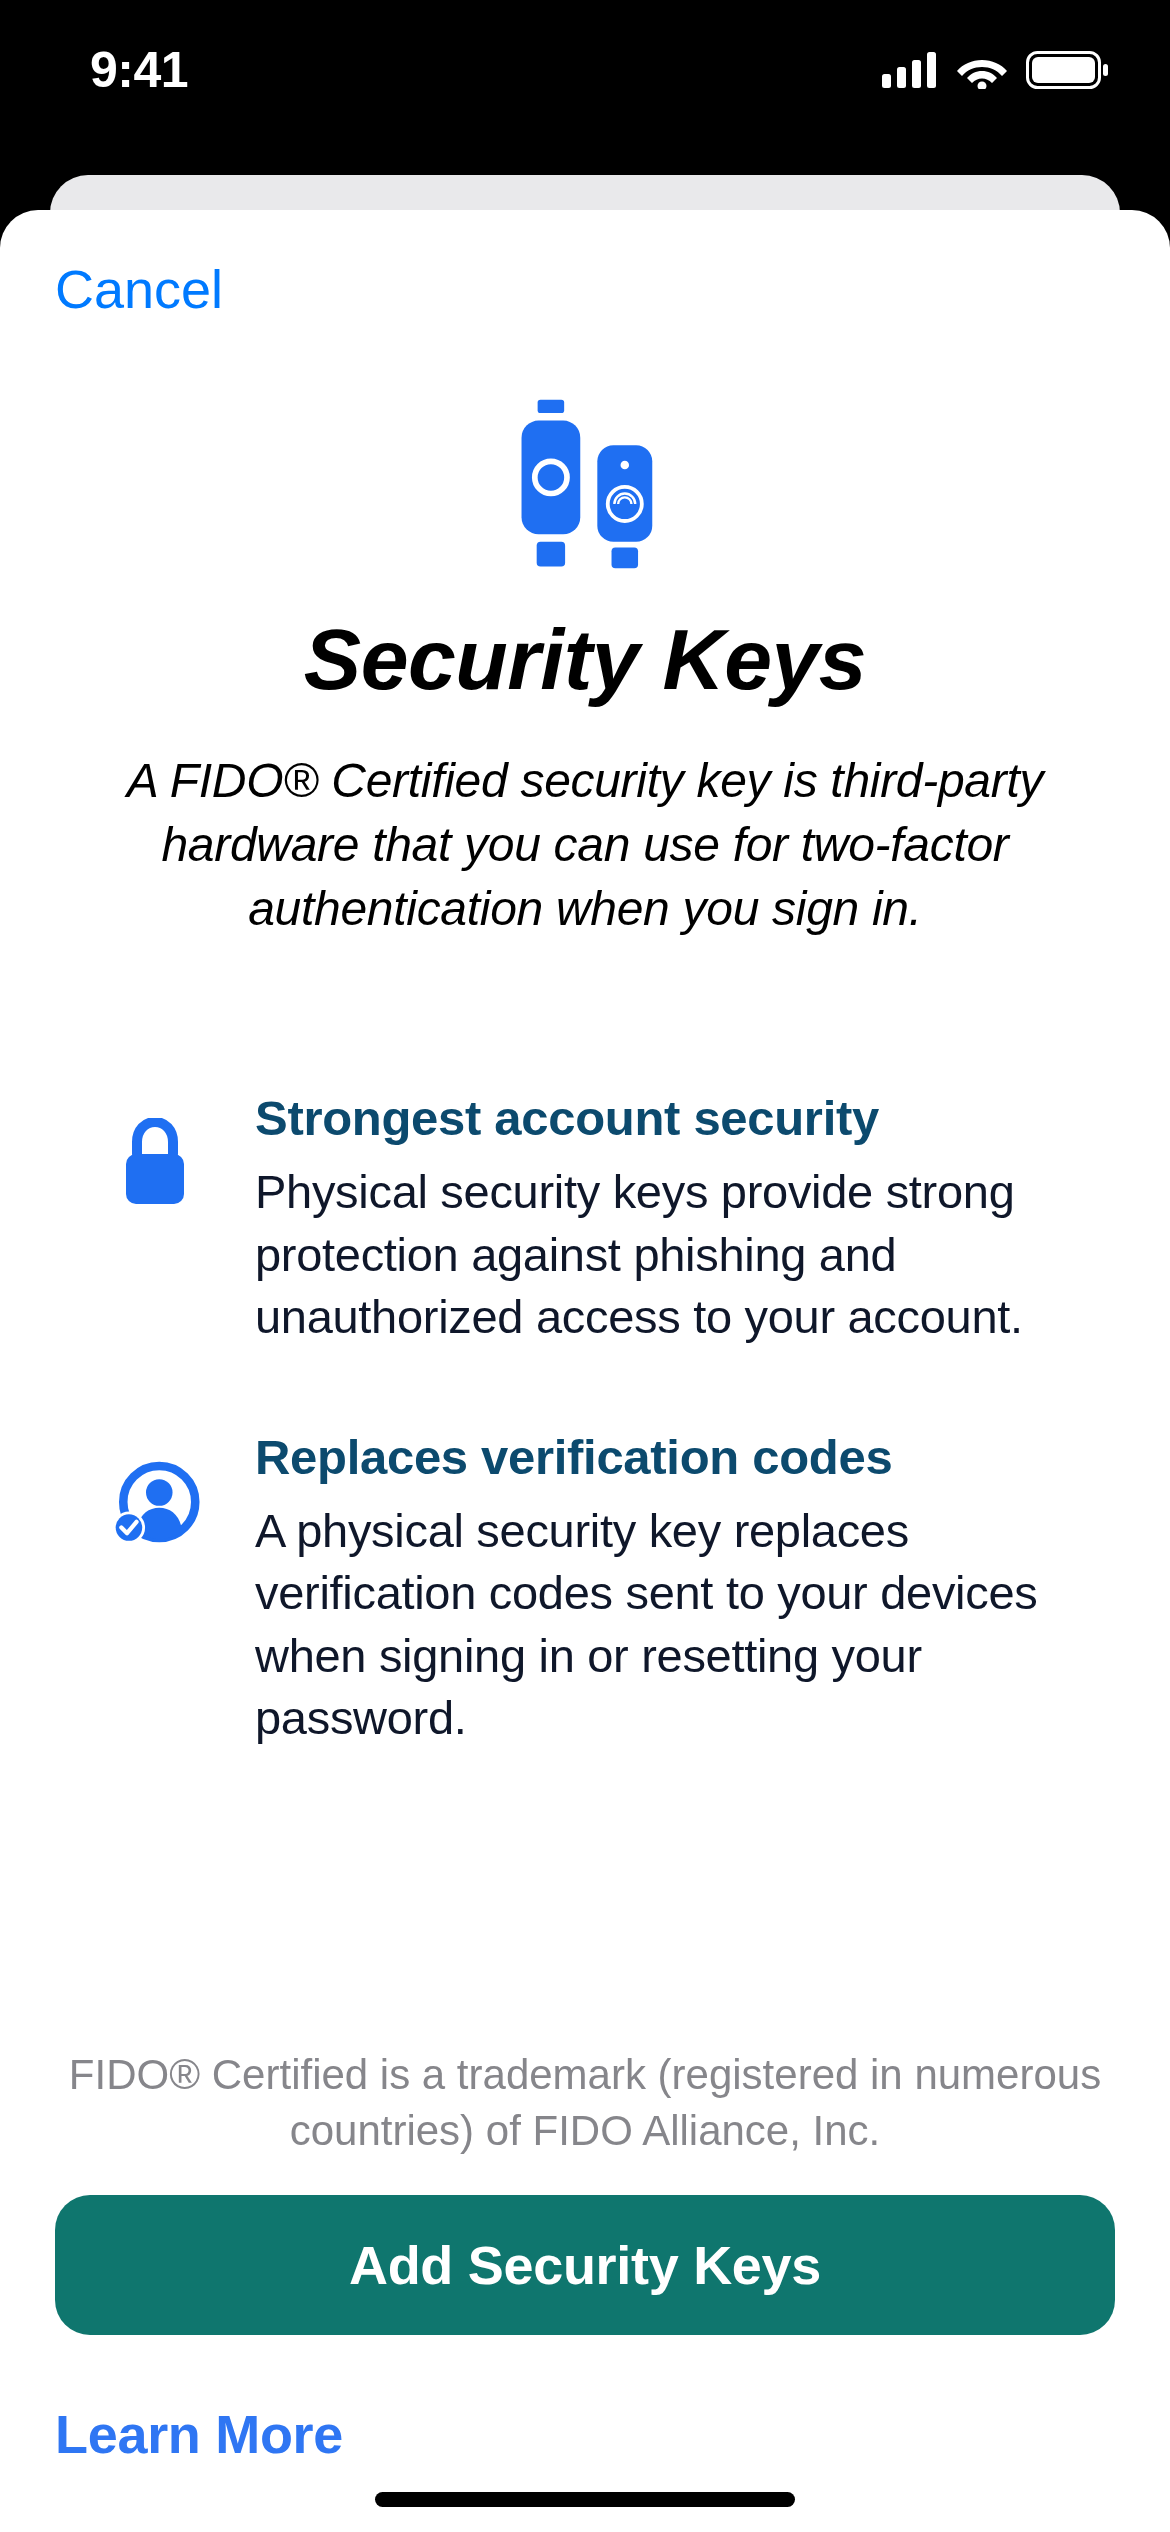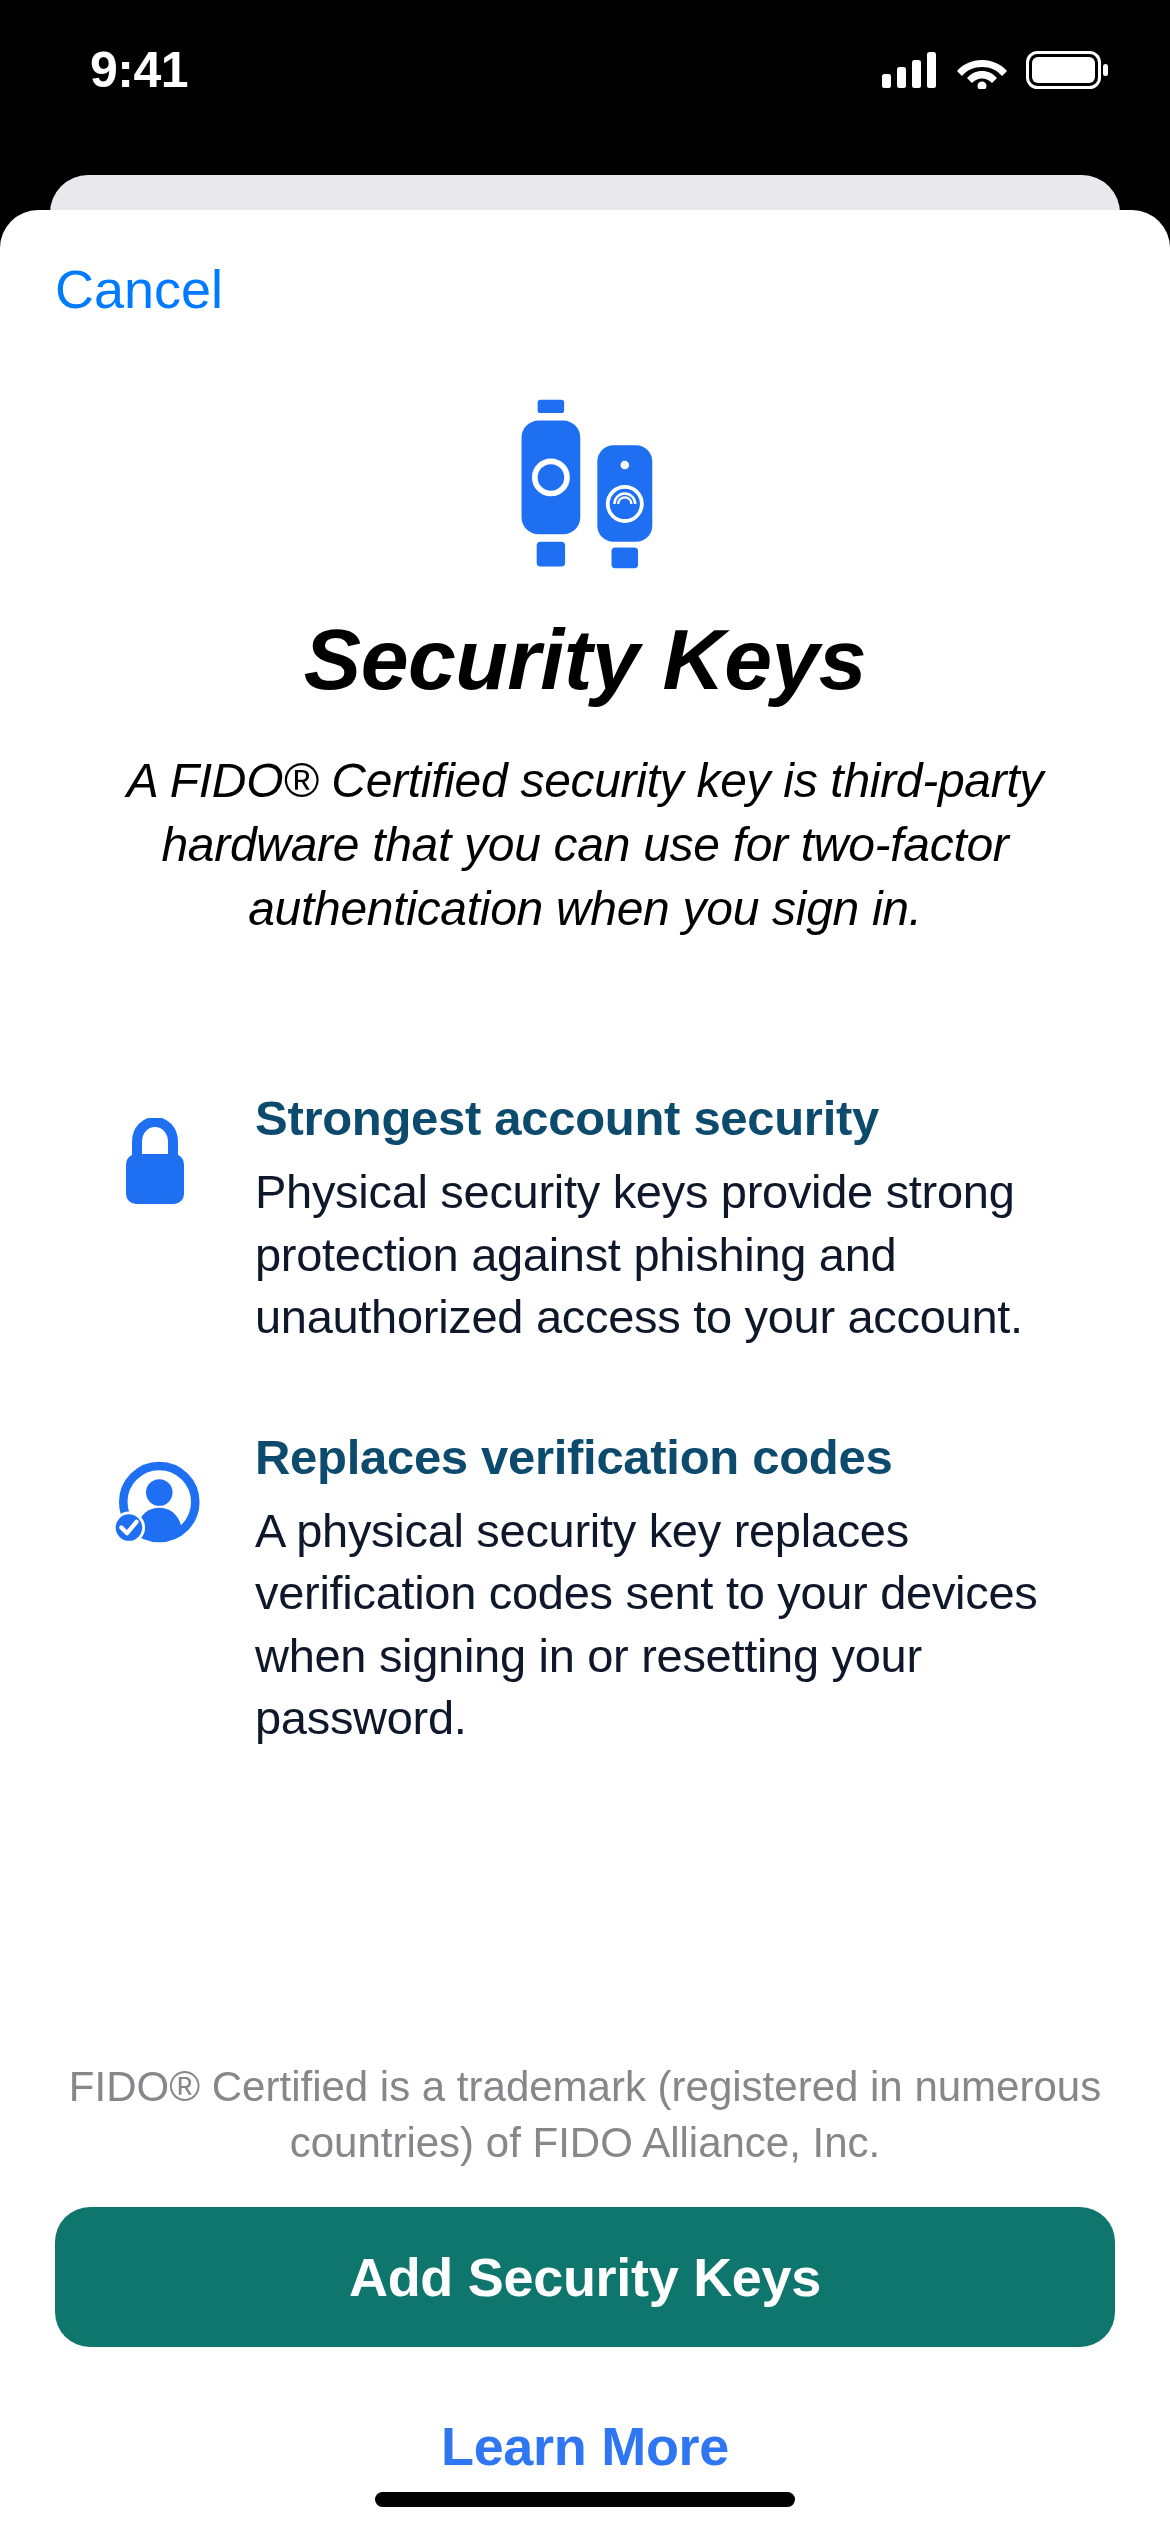--- a/index.html
+++ b/index.html
@@ -51,21 +51,21 @@
     }
     .sheet {
       position: absolute;
       top: 210px;
       left: 0;
       right: 0;
       bottom: 0;
       background: #fff;
       border-radius: 38px 38px 0 0;
       z-index: 2;
-      padding: 48px 55px 0 55px;
+      padding: 48px 55px 12px 55px;
       display: flex;
       flex-direction: column;
     }
     .cancel-btn {
       font-size: 54px;
       color: #007aff;
       font-weight: 400;
       background: none;
       border: none;
       align-self: flex-start;
@@ -137,21 +137,21 @@
       line-height: 1.33;
       font-weight: 400;
       letter-spacing: -0.3px;
       margin-top: 15px;
     }
     .bottom-area {
       margin-top: auto;
       padding-bottom: 55px;
       display: flex;
       flex-direction: column;
-      align-items: center;
+      align-items: flex-start;
     }
     .trademark {
       font-size: 42px;
       color: #86868b;
       text-align: center;
       line-height: 1.35;
       margin-bottom: 35px;
       padding: 0 10px;
     }
     .primary-btn {

